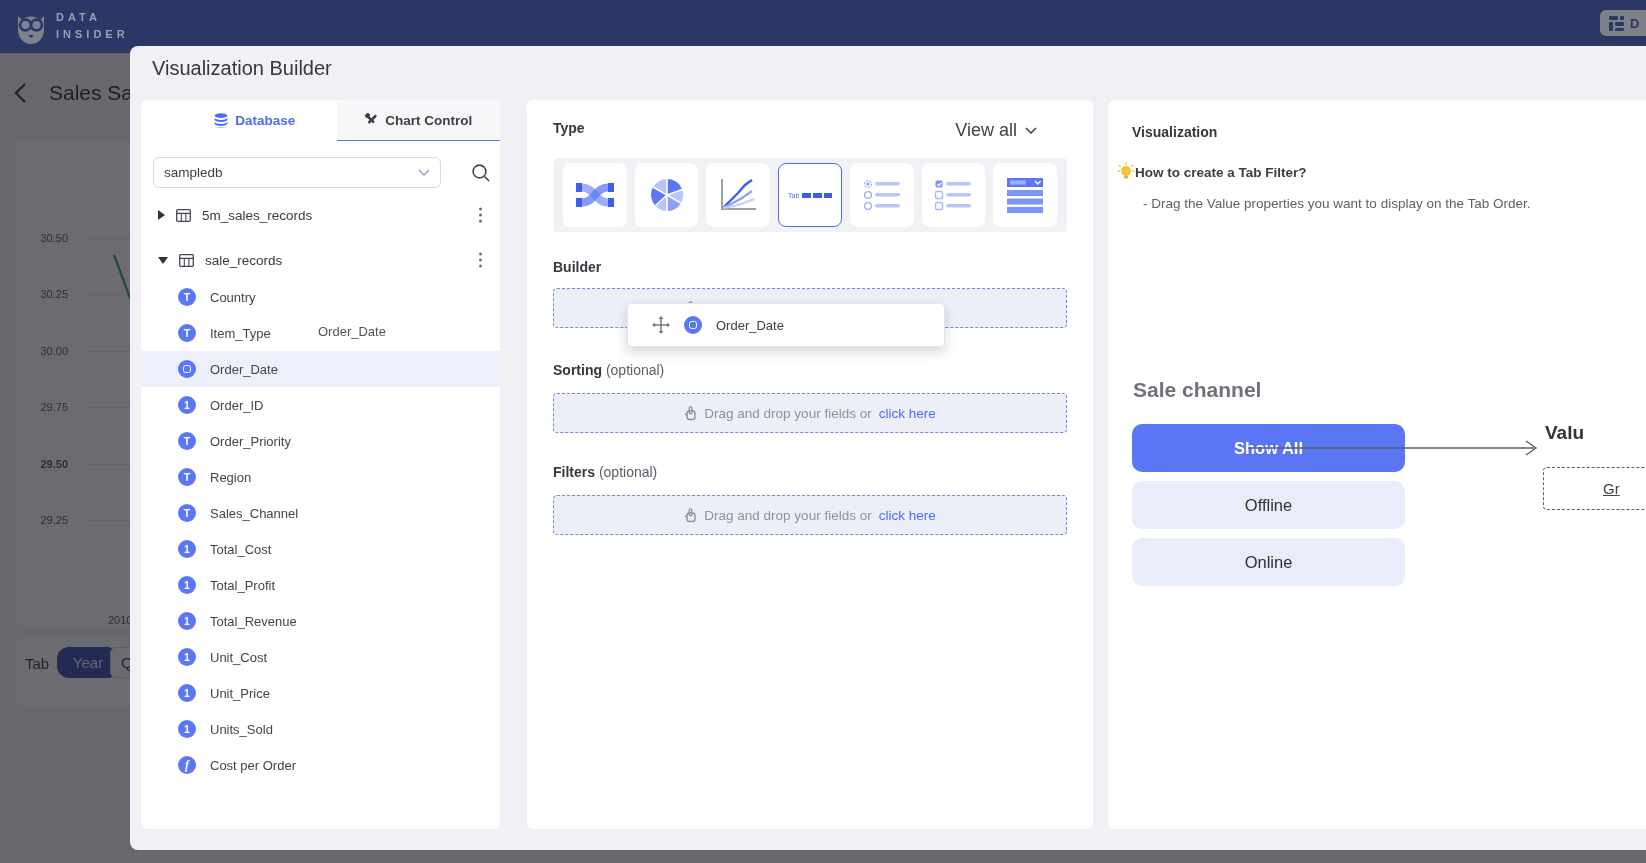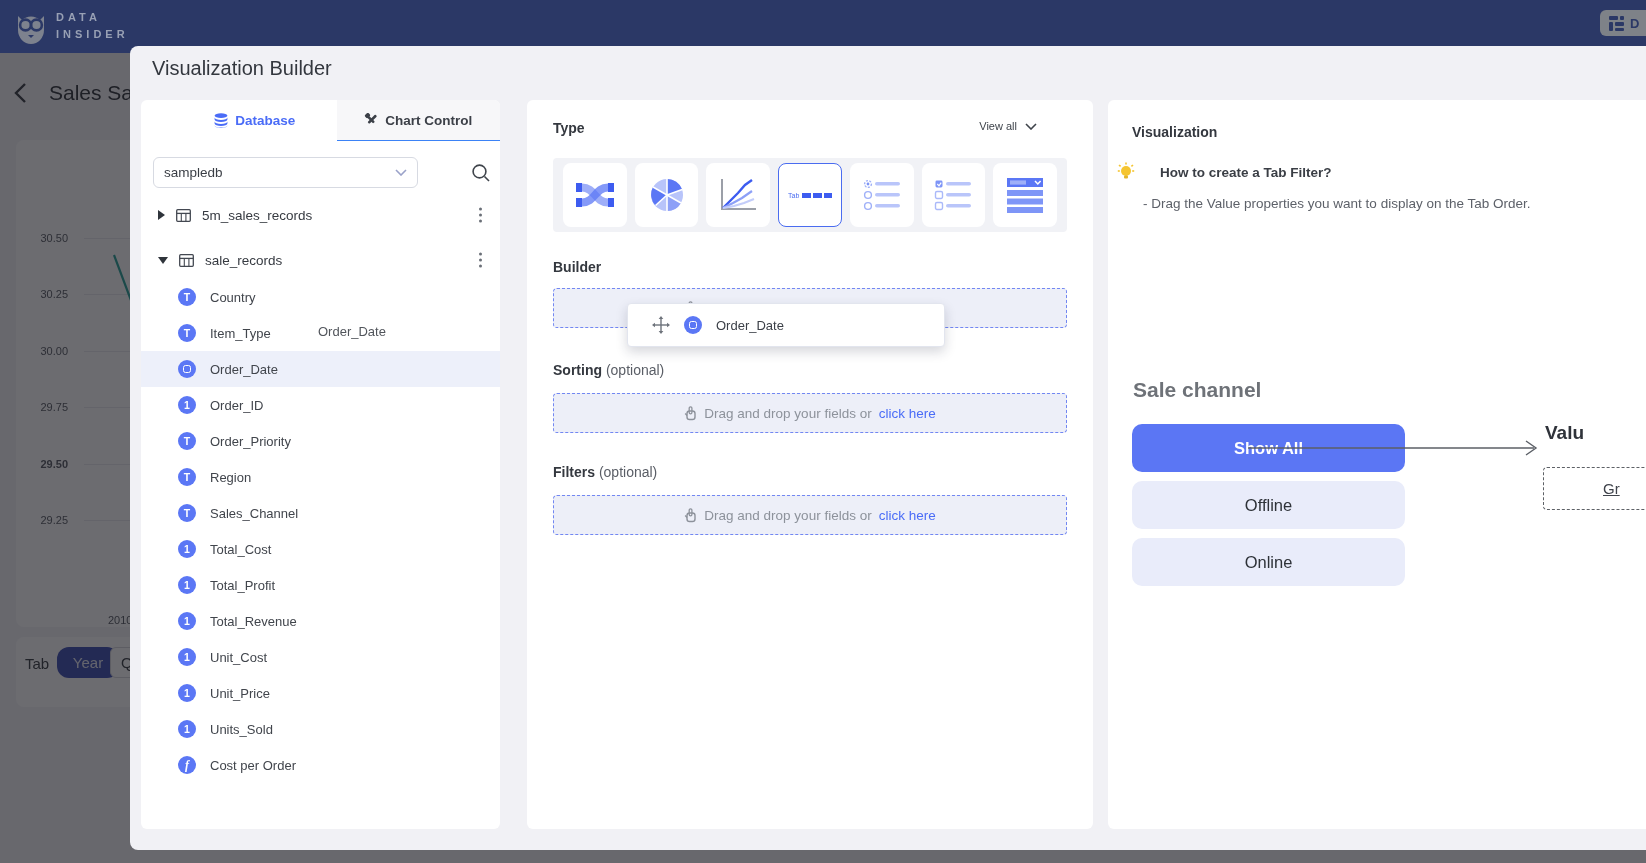--- a/index.html
+++ b/index.html
@@ -34,21 +34,21 @@
   .panel { position:absolute; top:54px; height:729px; background:#ffffff; border-radius:6px; }
   #panel-left { left:11px; width:359px; }
   #panel-mid { left:397px; width:566px; }
   #panel-right { left:978px; width:542px; border-radius:6px 0 0 6px; }
 
   
   .tabs { position:absolute; left:0; top:0; width:100%; height:41px; display:flex;padding-left:32px; }
   .tab { flex:1; display:flex; align-items:center; justify-content:center; gap:7px; font-size:13.5px; }
   .tab.active { background:#ffffff; color:#4a6cf7; font-weight:bold; border-radius:6px 0 0 0; }
   .tab.inactive { background:#f7f7f9; color:#3c4048; font-weight:bold; border-bottom:1px solid #3b82f6; border-radius:0 6px 0 0; }
-  #db-select { position:absolute; left:12px; top:57px; width:265px; height:31px; border:1px solid #d7dae2; border-radius:6px; background:#fff; display:flex; align-items:center; padding:0 10px; font-size:13.5px; color:#3a3e45; }
+  #db-select { position:absolute; left:12px; top:57px; width:288px; height:31px; border:1px solid #d7dae2; border-radius:6px; background:#fff; display:flex; align-items:center; padding:0 10px; font-size:13.5px; color:#3a3e45; }
   #db-select .chev { margin-left:auto; }
   #search-btn { position:absolute; left:330px; top:63px; width:20px; height:20px; }
   .tree-row { position:absolute; left:0; width:100%; height:34px; display:flex; align-items:center; padding-left:17px; gap:11px; }
   .tree-row .name { font-size:13.5px; color:#363a41; font-weight:500; }
   .kebab { position:absolute; right:18px; top:50%; transform:translateY(-50%); display:flex; flex-direction:column; gap:3px; }
   .kebab i { width:3px; height:3px; border-radius:50%; background:#6a6f77; }
   .tri { width:0; height:0; }
   .tri.right { border-top:5px solid transparent; border-bottom:5px solid transparent; border-left:7px solid #2f343b; }
   .tri.down { border-left:5px solid transparent; border-right:5px solid transparent; border-top:7px solid #2f343b; }
   #field-list { position:absolute; left:0; top:179px; width:100%; }
@@ -56,32 +56,32 @@
   .field-row.hl { background:#edf0fa; }
   .field-row .fname { font-size:13px; color:#41454c; }
   .ficon { width:18px; height:18px; border-radius:50%; background:#5b77f5; color:#fff; display:flex; align-items:center; justify-content:center; font-size:10.5px; font-weight:bold; flex:0 0 18px; }
   .ficon.fn { font-style:italic; font-family:"Liberation Serif", serif; font-size:12px; }
   .dsq { width:8px; height:8px; border:1.6px solid #fff; border-radius:2.5px; }
   #tree-ghost-label { position:absolute; left:177px; top:224px; font-size:13px; color:#3f434a; opacity:0.9; }
 
   
   .sec-label { position:absolute; left:26px; font-size:14px; font-weight:bold; color:#34383f; }
   .sec-label .opt { font-weight:normal; color:#5a5e66; }
-  #view-all { position:absolute; right:56px; top:20px; font-size:11px; color:#3f444b; display:flex; align-items:center; gap:8px; }
+  #view-all { position:absolute; right:56px; top:20px; font-size:18px; color:#3f444b; display:flex; align-items:center; gap:8px; }
   #type-strip { position:absolute; left:26px; top:58px; width:514px; height:74px; background:#f1f2f6; border-radius:4px; display:flex; gap:8px; padding:5px 10px; align-items:center; }
   .type-card { width:64px; height:64px; background:#fff; border-radius:8px; display:flex; align-items:center; justify-content:center; }
   .type-card.sel { border:1.5px solid #4a6cf0; }
   .dropzone { position:absolute; left:26px; width:514px; height:40px; background:#edeff8; border:1px dashed #7287f2; border-radius:4px; display:flex; align-items:center; justify-content:center; gap:7px; font-size:13.5px; color:#8d929b; }
   .dz-link { color:#4a6cf7; }
   #drag-chip { position:absolute; left:100px; top:203px; width:318px; height:44px; background:#fff; border:1px solid #e2e5ee; border-radius:4px; box-shadow:0 5px 12px rgba(30,35,60,0.18); display:flex; align-items:center; padding-left:24px; gap:14px; z-index:3; }
   #drag-chip .cname { font-size:13px; color:#3b3f47; }
 
   
   #viz-header { position:absolute; left:24px; top:24px; font-size:14px; font-weight:bold; color:#34383f; }
-  #tip-row { position:absolute; left:9px; top:62px; display:flex; align-items:center; gap:25px; }
+  #tip-row { position:absolute; left:9px; top:62px; display:flex; align-items:center; gap:0; }
   #tip-row .tip-title { font-size:13.5px; font-weight:bold; color:#3a3e45; }
   #tip-body { position:absolute; left:35px; top:96px; font-size:13.5px; color:#5d6169; }
   #preview-title { position:absolute; left:25px; top:278px; font-size:21px; font-weight:600; color:#6e7278; }
   #channel-buttons { position:absolute; left:24px; top:324px; width:273px; display:flex; flex-direction:column; gap:9px; }
   .ch-btn { height:48px; border-radius:10px; background:#e9ecfa; color:#2e3238; font-size:16.5px; display:flex; align-items:center; justify-content:center; }
   .ch-btn.primary { background:#5b76f4; color:#ffffff; font-weight:bold; }
   #anno-arrow { position:absolute; left:140px; top:338px; }
   #anno-heading { position:absolute; left:437px; top:322px; font-size:19px; font-weight:bold; color:#2f333a; white-space:nowrap; }
   #anno-box { position:absolute; left:435px; top:367px; width:120px; height:43px; border:1.5px dashed #5d6166; border-radius:4px; display:flex; align-items:center; padding-left:11px; }
   #anno-box .lnk { font-size:15px; color:#3f434b; text-decoration:underline; white-space:nowrap;margin-left:48px; }

